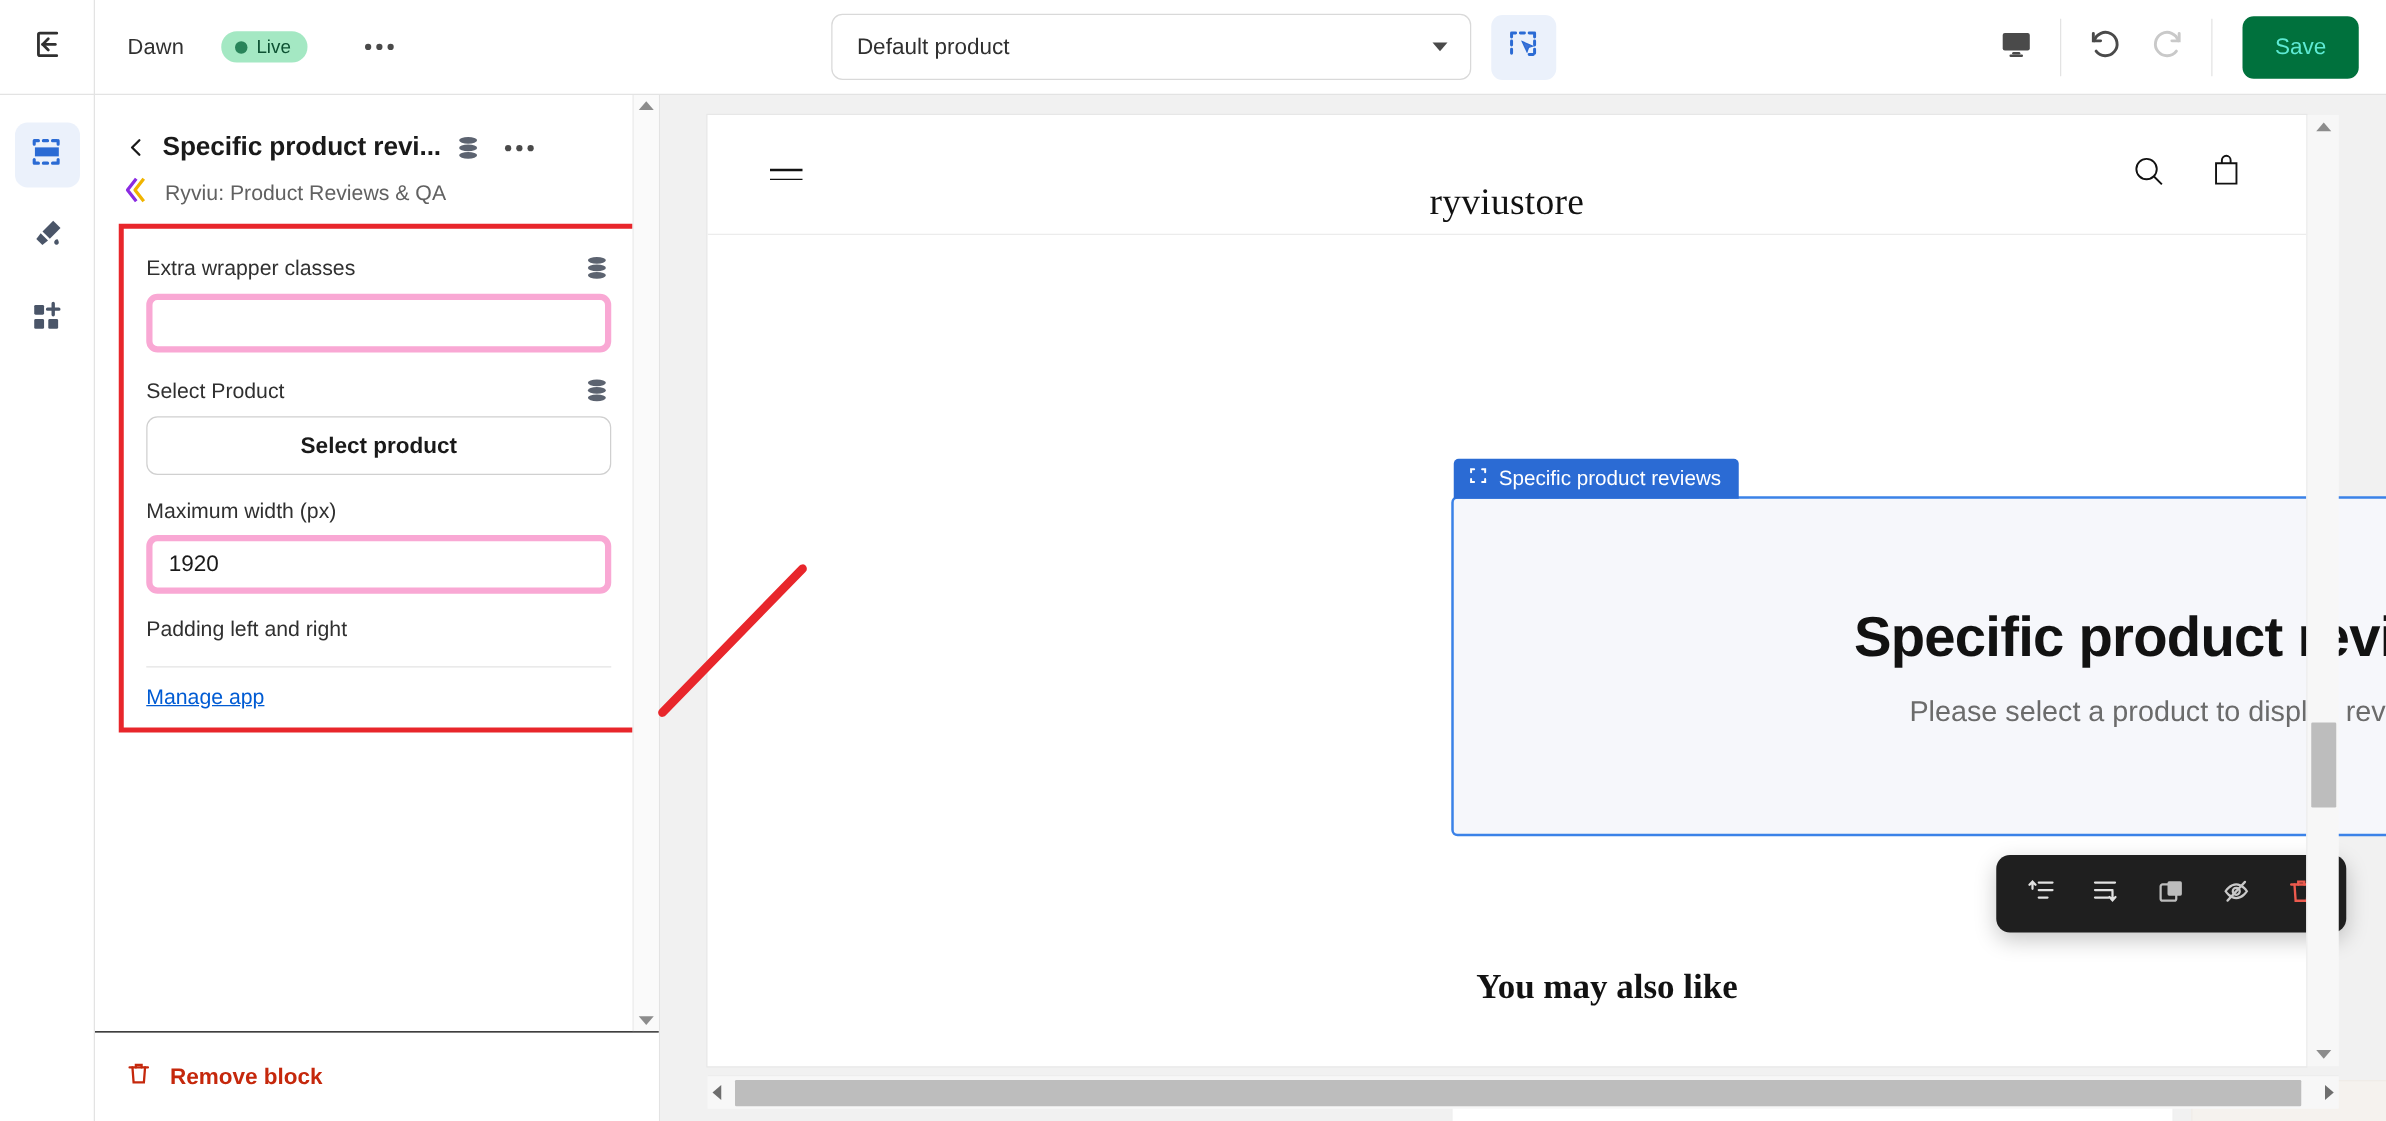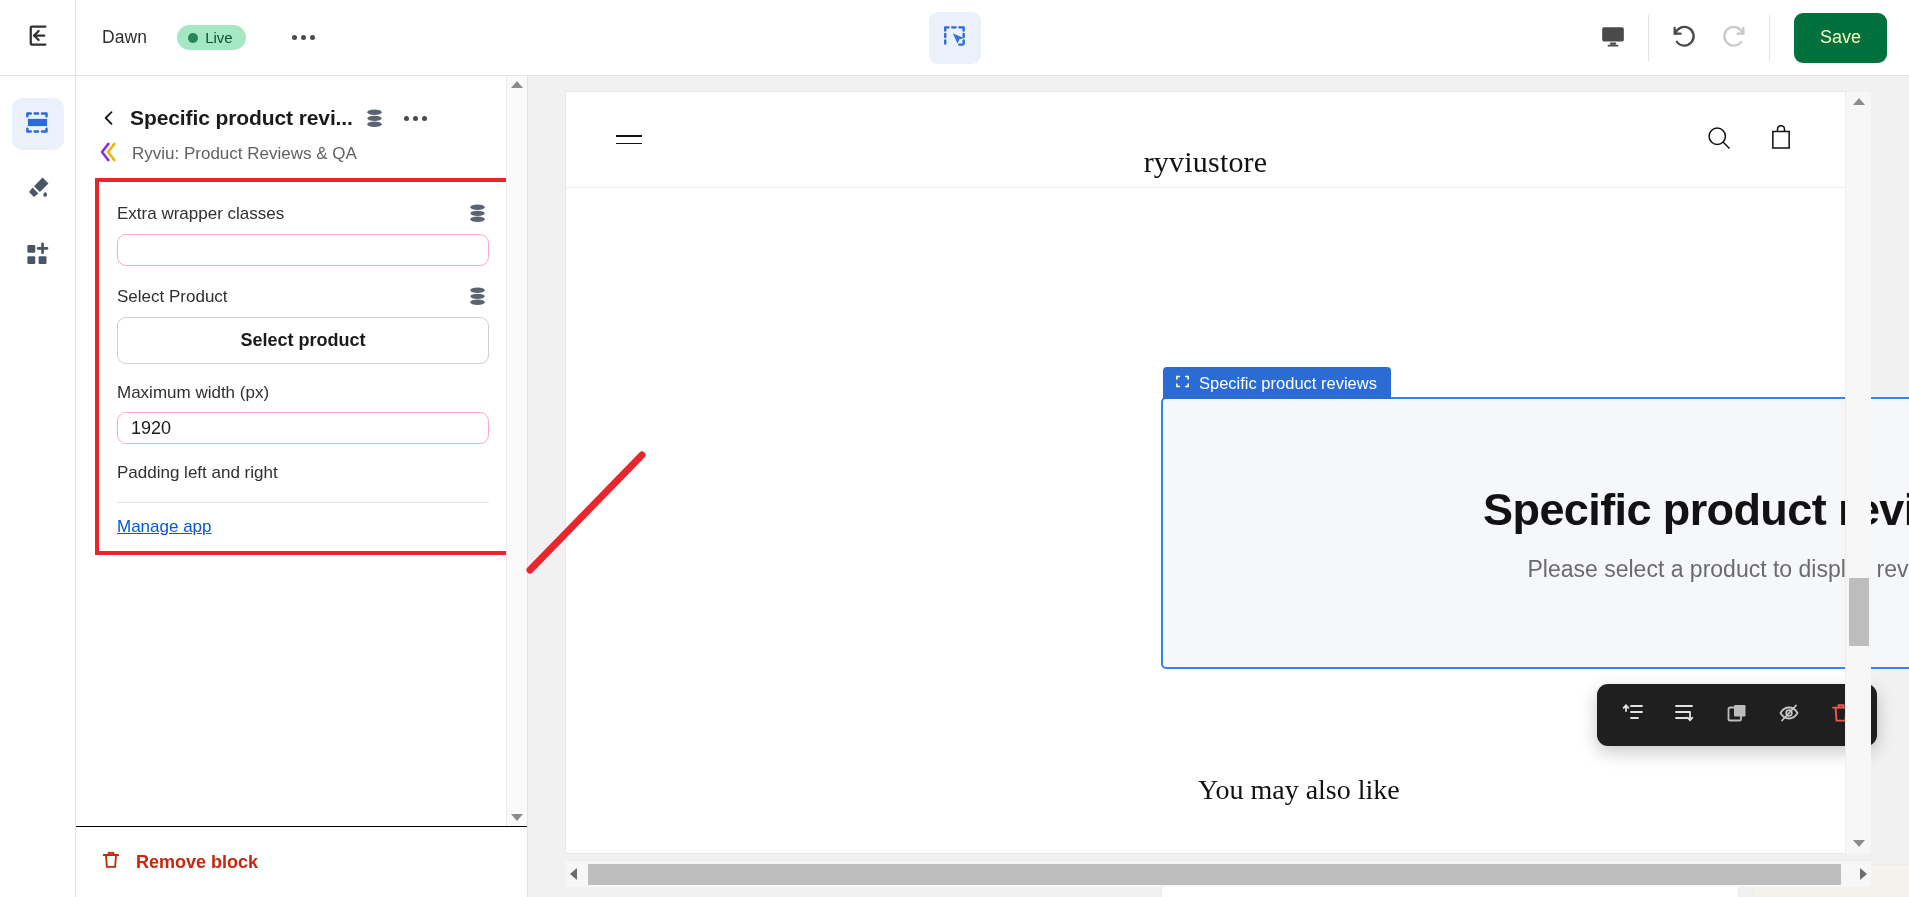--- a/index.html
+++ b/index.html
@@ -65,21 +65,21 @@
   }
   .tb-right {
     margin-left: auto; display: flex; align-items: center; height: 100%;
   }
   .tb-right .divider { width: 1px; height: 46px; background: #e3e3e3; margin: 0 10px; }
   .icon-btn {
     width: 50px; height: 50px; border-radius: 8px;
     display: flex; align-items: center; justify-content: center; cursor: pointer;
   }
   .save-btn {
-    background: #00713d; color: #fef9c3; font-size: 18px;
+    background: #00713d; color: #5eead4; font-size: 18px;
     border: none; border-radius: 9px;
     padding: 0 26px; height: 50px; margin: 0 22px 0 14px; cursor: pointer;
     font-family: "Liberation Sans", sans-serif;
     text-align: right;
   }
 
   
   .body { flex: 1; display: flex; min-height: 0; background: #f1f1f1; }
 
   
@@ -127,22 +127,22 @@
   .field { margin-bottom: 19px; }
   .field-label-row { display: flex; align-items: center; justify-content: space-between; margin-bottom: 9px; }
   .field-label { font-size: 17px; color: #303030; }
   .btn-secondary {
     width: 100%; height: 47px;
     border: 1px solid #d0d0d0; border-radius: 9px;
     background: #fff; color: #1a1a1a; font-size: 18px; font-weight: 600;
     cursor: pointer; font-family: "Liberation Sans", sans-serif;
   }
   .text-input {
-    width: 100%; height: 32px;
-    border: 1px solid #f9a8d4; border-radius: 9px;
+    width: 100%; height: 47px;
+    border: 5px solid #f9a8d4; border-radius: 9px;
     background: #fff; padding: 0 13px;
     font-size: 18px; color: #1a1a1a;
     font-family: "Liberation Sans", sans-serif;
   }
   .slider-row { display: flex; align-items: center; gap: 14px; margin-top: 10px; }
   .slider-track { flex: 1; position: relative; height: 18px; display: flex; align-items: center; }
   .slider-dots {
     position: absolute; left: 22px; right: 8px; height: 6px;
     background-image: repeating-linear-gradient(to right, #c9c9c9 0 3px, transparent 3px 7px);
     background-position: center; background-repeat: repeat-x; background-size: 7px 4px;
@@ -231,22 +231,22 @@
 
   .float-toolbar {
     position: absolute; left: 1069px; top: 608px;
     height: 62px; background: #1f1f1f; border-radius: 11px;
     display: flex; align-items: center; gap: 12px; padding: 0 16px;
     box-shadow: 0 6px 18px rgba(0,0,0,.22);
   }
   .ft-btn { width: 40px; height: 40px; display: flex; align-items: center; justify-content: center; border-radius: 7px; cursor: pointer; }
 
   .you-may {
-    position: absolute; left: 670px; top: 698px;
-    font-size: 28px; color: #121212; font-family: "Liberation Serif", serif;
+    position: absolute; left: 653px; top: 698px;
+    font-size: 28px; color: #121212; font-family: "Liberation Serif", serif; font-weight: bold;
   }
   .prod-grid { position: absolute; left: 633px; top: 788px; display: flex; gap: 14px; }
   .prod-card { width: 578px; height: 120px; border: 1px solid #ececec; background: #fff; display: flex; align-items: center; padding-left: 10px; }
   .prod-card.beige { background: #f5f2ee; border-color: #f0ece7; }
   .edi-logo { font-family: "Liberation Serif", serif; font-size: 44px; letter-spacing: 2px; color: #121212; }
 
   
   .pv-vscroll {
     position: absolute; right: 38px; top: 16px; bottom: 44px; width: 26px;
     background: #f7f7f7; border-left: 1px solid #ededed;
@@ -288,20 +288,24 @@
         <span>Live</span>
       </span>
       <span class="tb-dots">
         <span></span>
           <span></span>
           <span></span>
       </span>
     </div>
 
     <div class="tb-center">
+      <div class="page-select">
+        <span>Default product</span>
+        <span class="caret"></span>
+      </div>
       <div class="inspect-btn">
         <span>
           <svg width="26" height="26" viewBox="0 0 24 24" fill="none">
             <path d="M3 4h3M9.5 4h3M16 4h3M20 4v3M20 10v3M20 16v3M16 20h3M3 16v3M3 10v3M3 4v3" stroke="#2b6bd4" stroke-width="2.2" stroke-linecap="round"></path>
             <path d="M11 10.5l7.5 3.2-3 1-1.1 3.2z" fill="#3f73d6" stroke="#2b6bd4" stroke-width="1"></path>
           </svg>
         </span>
       </div>
     </div>
 

